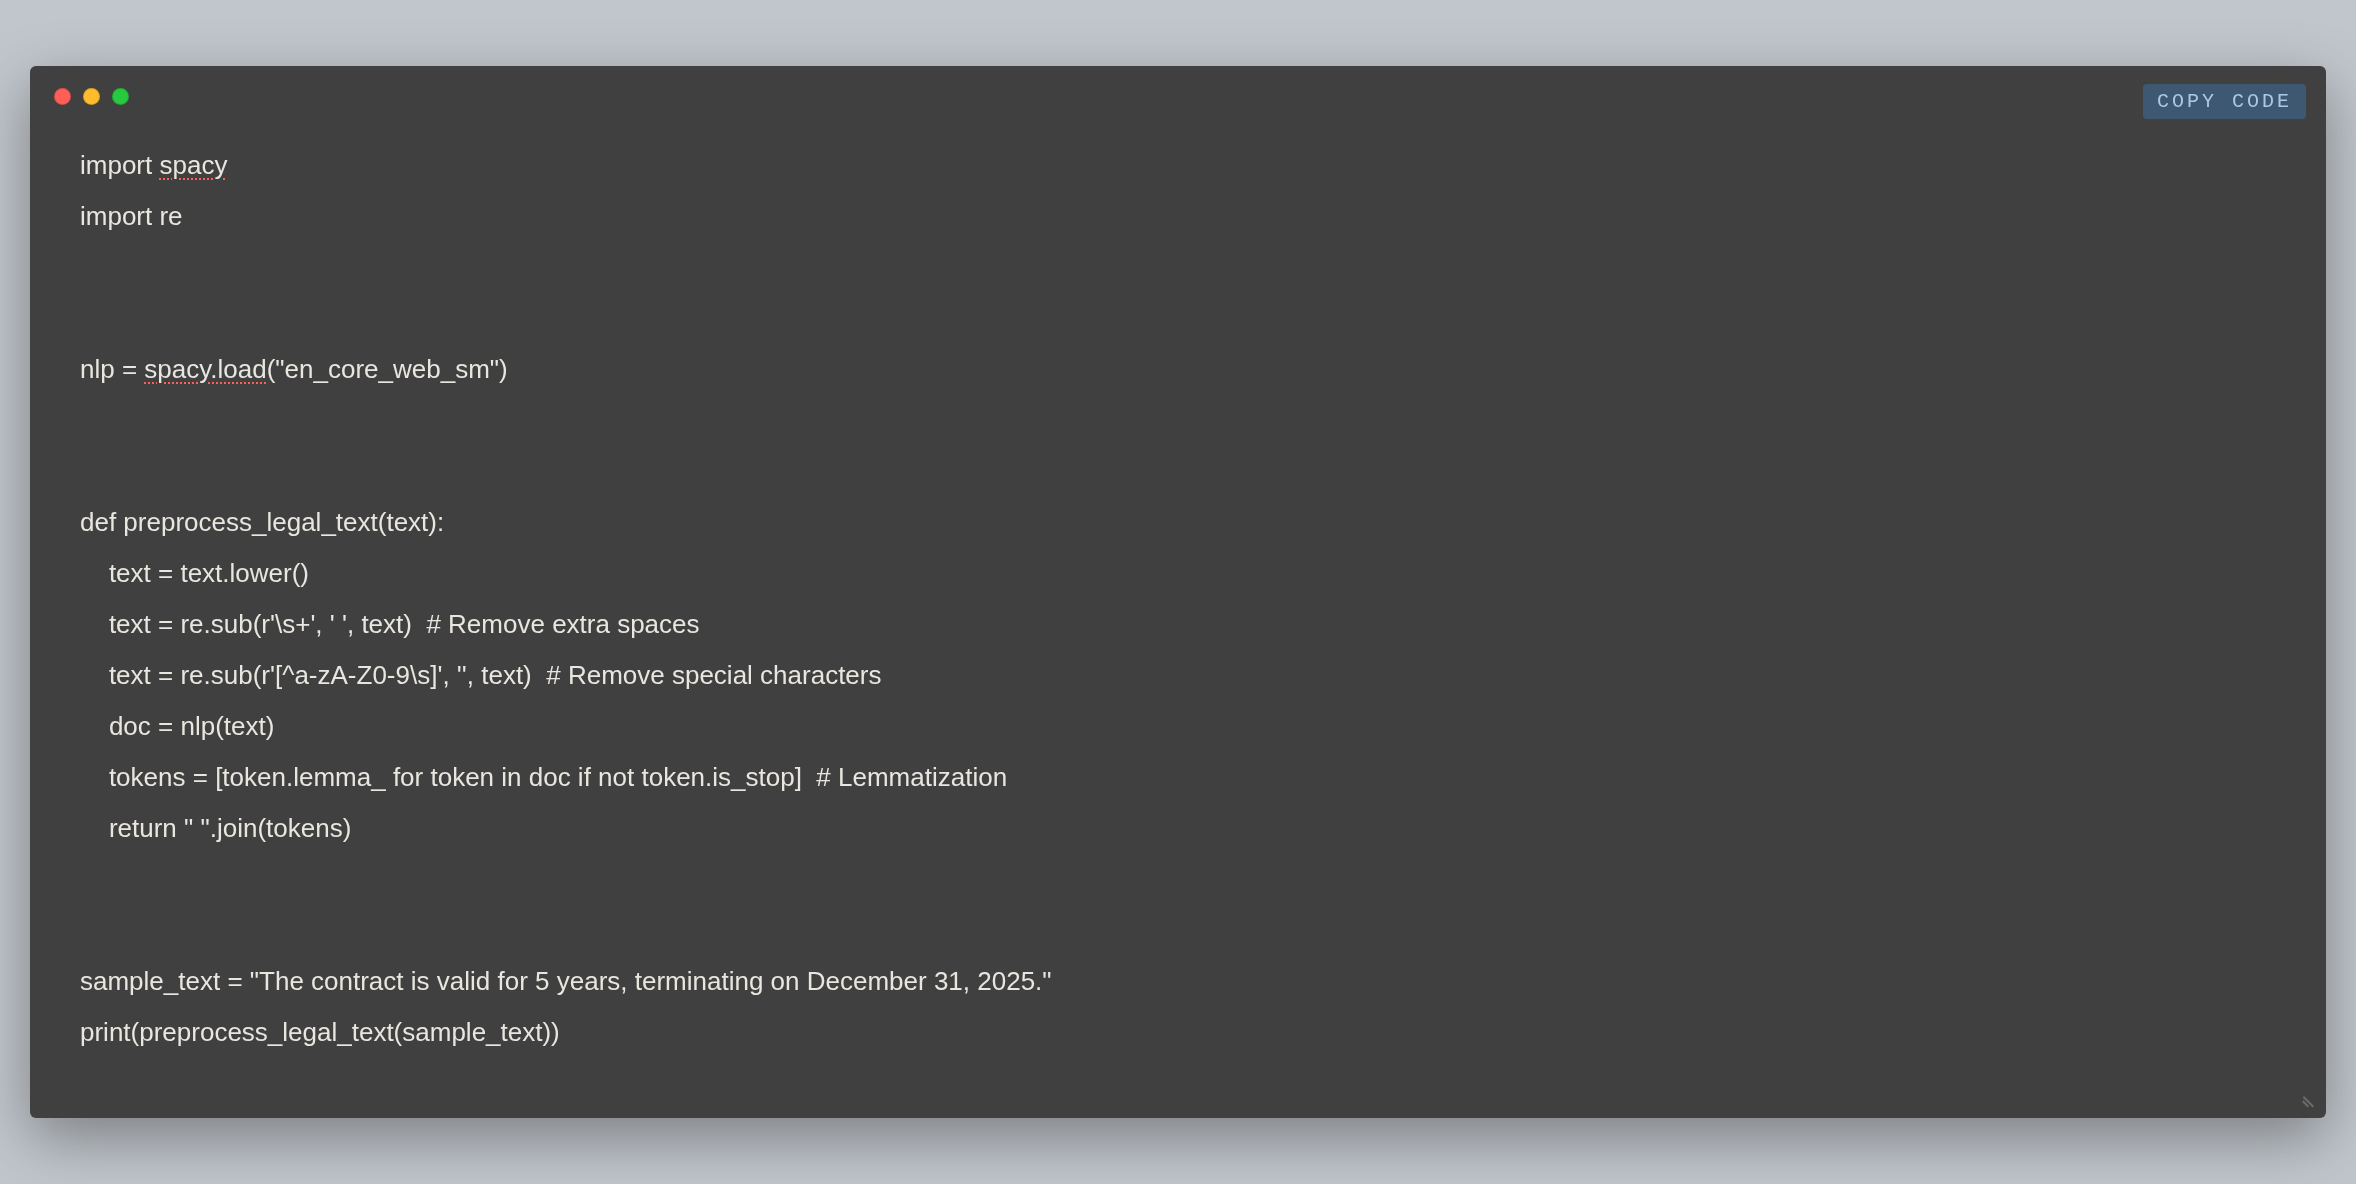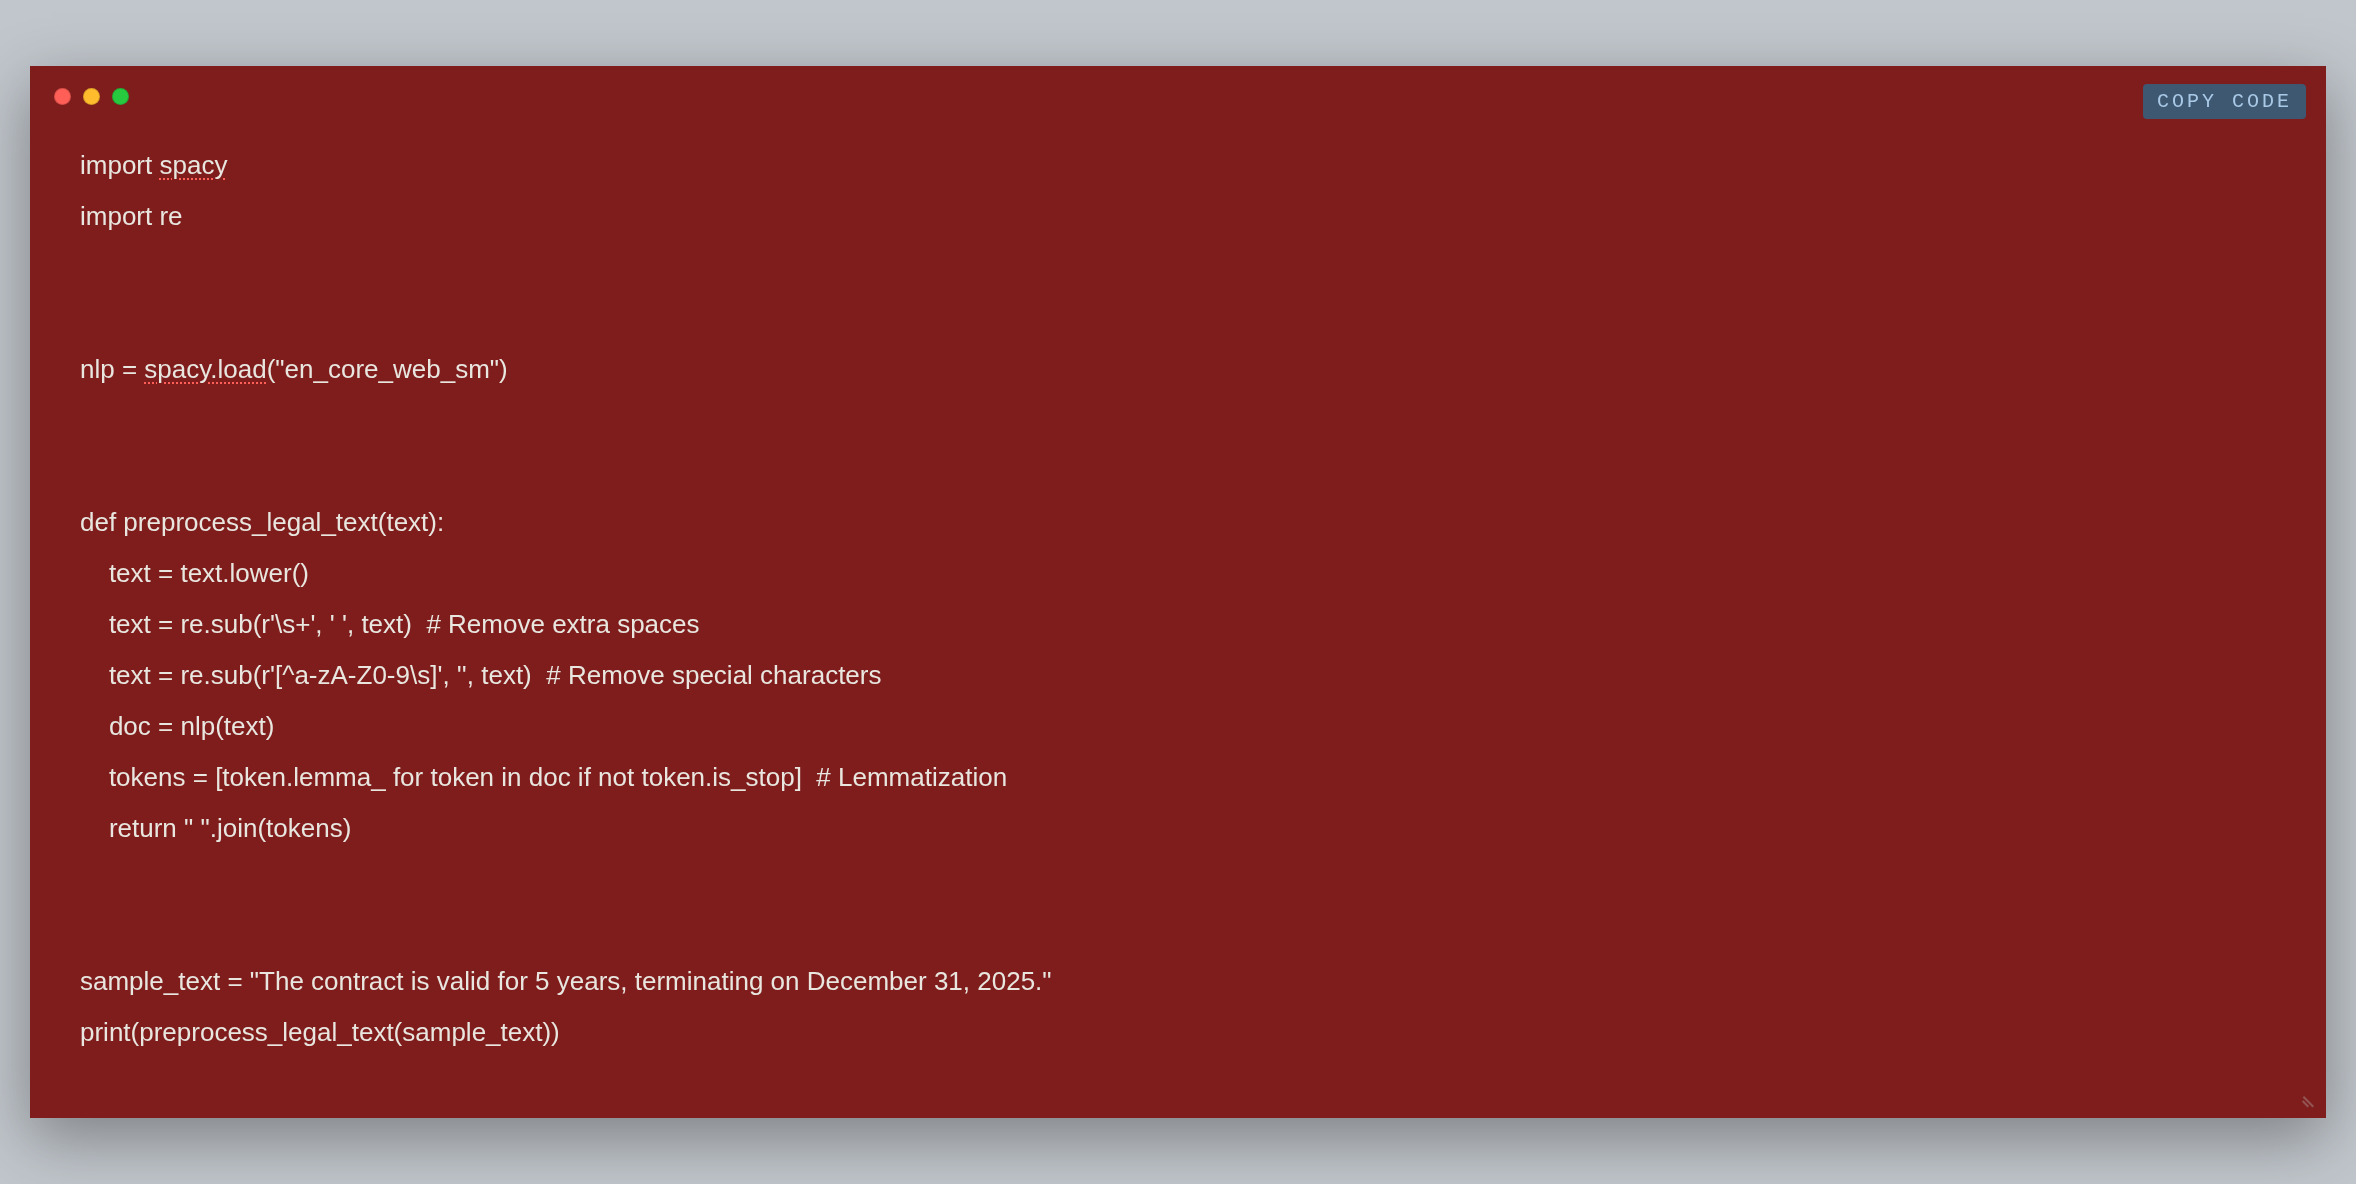--- a/index.html
+++ b/index.html
@@ -10,22 +10,22 @@
     body {
       background: #c1c6cc;
       display: flex;
       justify-content: center;
       align-items: center;
       min-height: 100vh;
       padding: 30px;
       font-family: -apple-system, BlinkMacSystemFont, "Segoe UI", Roboto, Helvetica, Arial, sans-serif;
     }
     .window {
-      background: #7f1d1d;
-      border-radius: 0;
+      background: #404040;
+      border-radius: 6px;
       width: 100%;
       max-width: 2296px;
       box-shadow: 0 20px 60px rgba(0,0,0,0.35);
       position: relative;
       padding: 30px 50px 60px 50px;
     }
     .titlebar {
       position: absolute;
       top: 22px;
       left: 24px;

